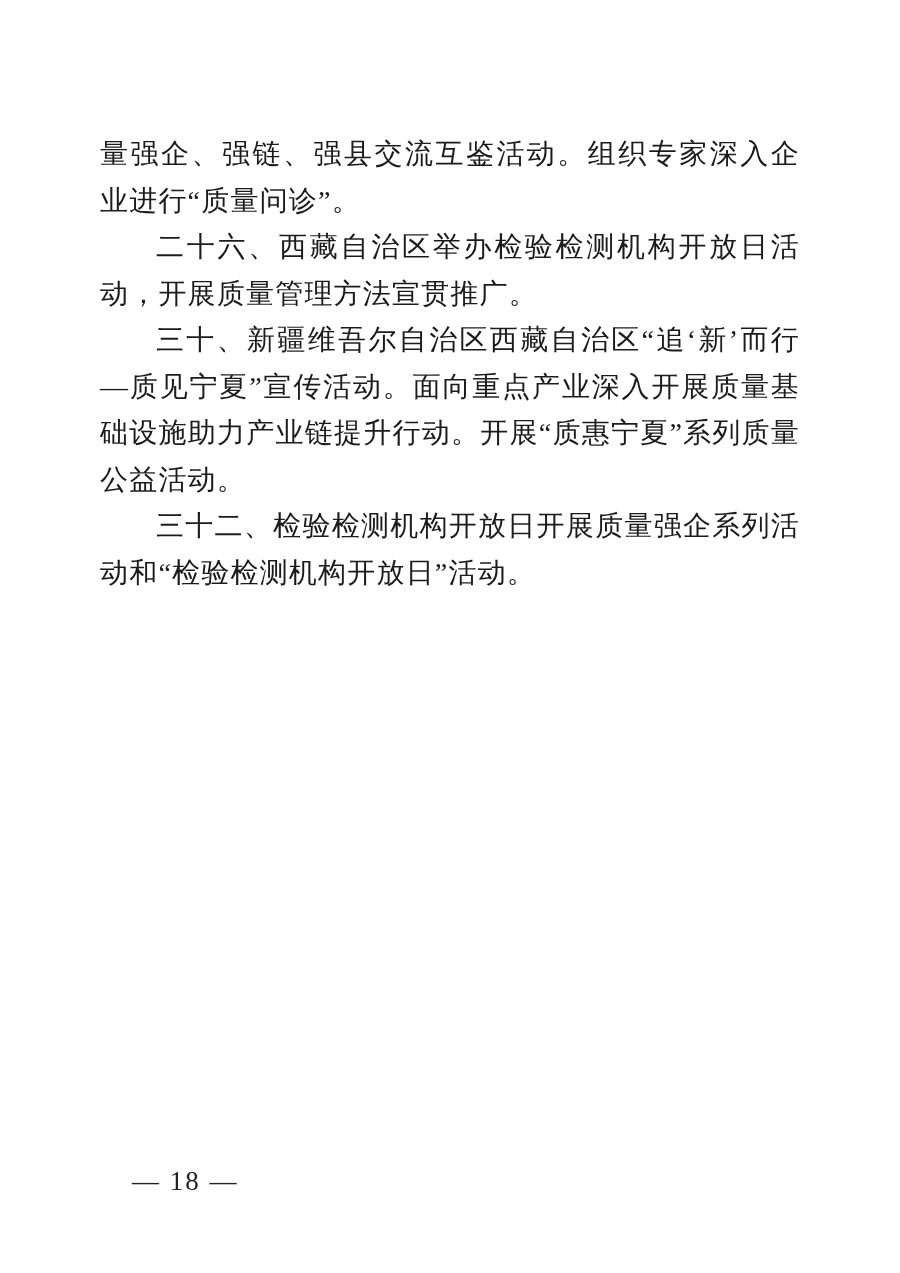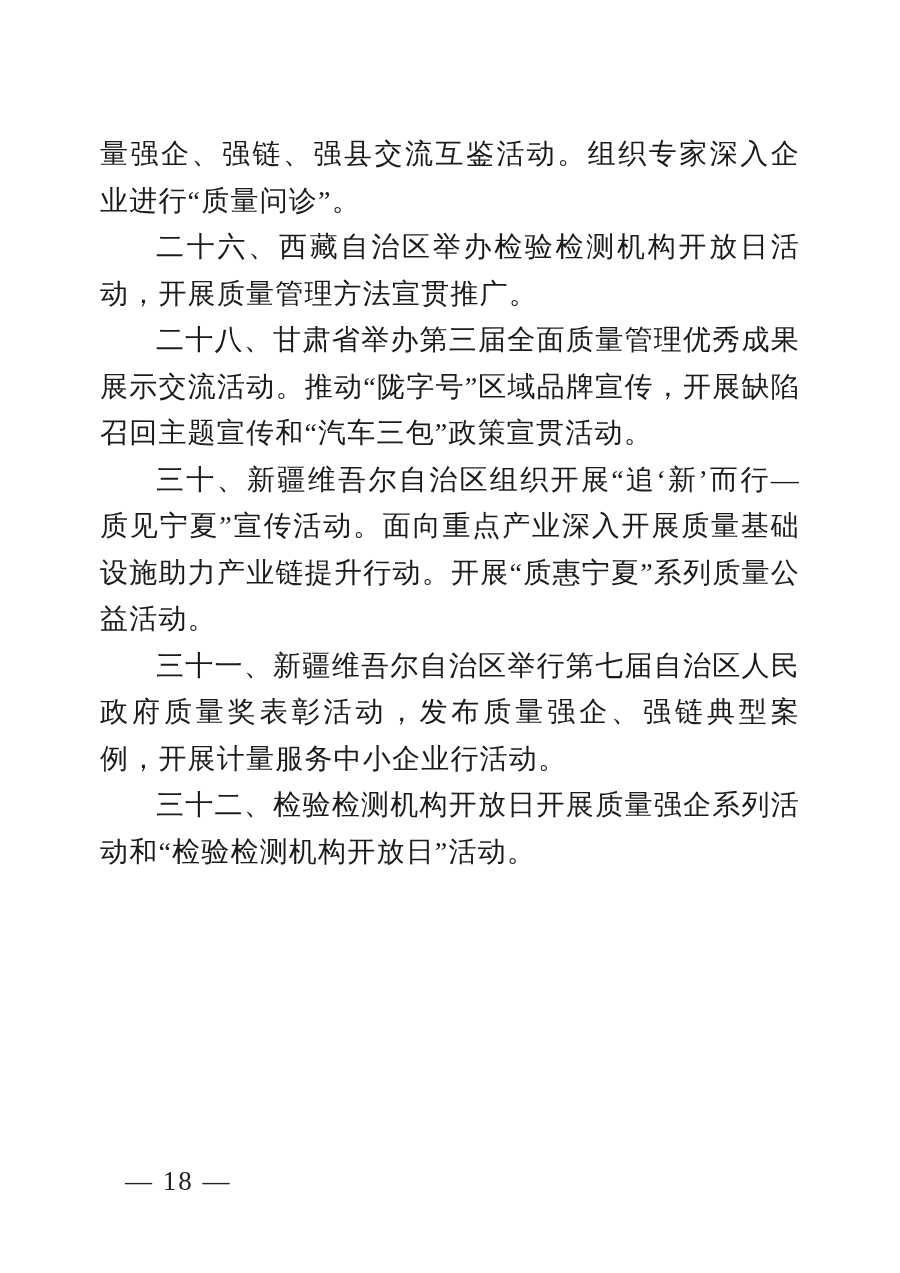--- a/index.html
+++ b/index.html
@@ -33,44 +33,42 @@
   }
   .content p.indent {
     text-indent: 2em;
   }
   .lead {
     font-weight: 400;
     font-family: "Liberation Sans", "DejaVu Sans", sans-serif;
   }
   .footer {
     position: absolute;
-    left: 125px;
+    left: 132px;
     top: 1166px;
     font-size: 27px;
     letter-spacing: 2px;
     color: #222222;
     font-family: "Liberation Serif", "DejaVu Serif", serif;
   }
 </style>
 </head>
 <body>
 
 <div class="page">
   <div class="content">
 
     <p><span class="lead"></span><span>量强企、强链、强县交流互鉴活动。组织专家深入企业进行“质量问诊”。</span></p>
 
     <p class="indent"><span class="lead">二十六、西藏自治区</span><span>举办检验检测机构开放日活动，开展质量管理方法宣贯推广。</span></p>
 
 
-    <p class="indent"><span class="lead">二十八、甘肃省</span><span>举办第三届全面质量管理优秀成果展示交流活动。推动“陇字号”区域品牌宣传，开展缺陷召回主题宣传和“汽车三包”政策宣贯活动。</span></p>
 
 
-    <p class="indent"><span class="lead">三十、新疆维吾尔自治区</span><span>组织开展“追‘新’而行—质见宁夏”宣传活动。面向重点产业深入开展质量基础设施助力产业链提升行动。开展“质惠宁夏”系列质量公益活动。</span></p>
+    <p class="indent"><span class="lead">三十、新疆维吾尔自治区</span><span>西藏自治区“追‘新’而行—质见宁夏”宣传活动。面向重点产业深入开展质量基础设施助力产业链提升行动。开展“质惠宁夏”系列质量公益活动。</span></p>
 
-    <p class="indent"><span class="lead">三十一、新疆维吾尔自治区</span><span>举行第七届自治区人民政府质量奖表彰活动，发布质量强企、强链典型案例，开展计量服务中小企业行活动。</span></p>
 
     <p class="indent"><span class="lead">三十二、检验检测机构开放日</span><span>开展质量强企系列活动和“检验检测机构开放日”活动。</span></p>
 
   </div>
 
   <div class="footer"><span>— 18 —</span></div>
 </div>
 
 </body></html>

